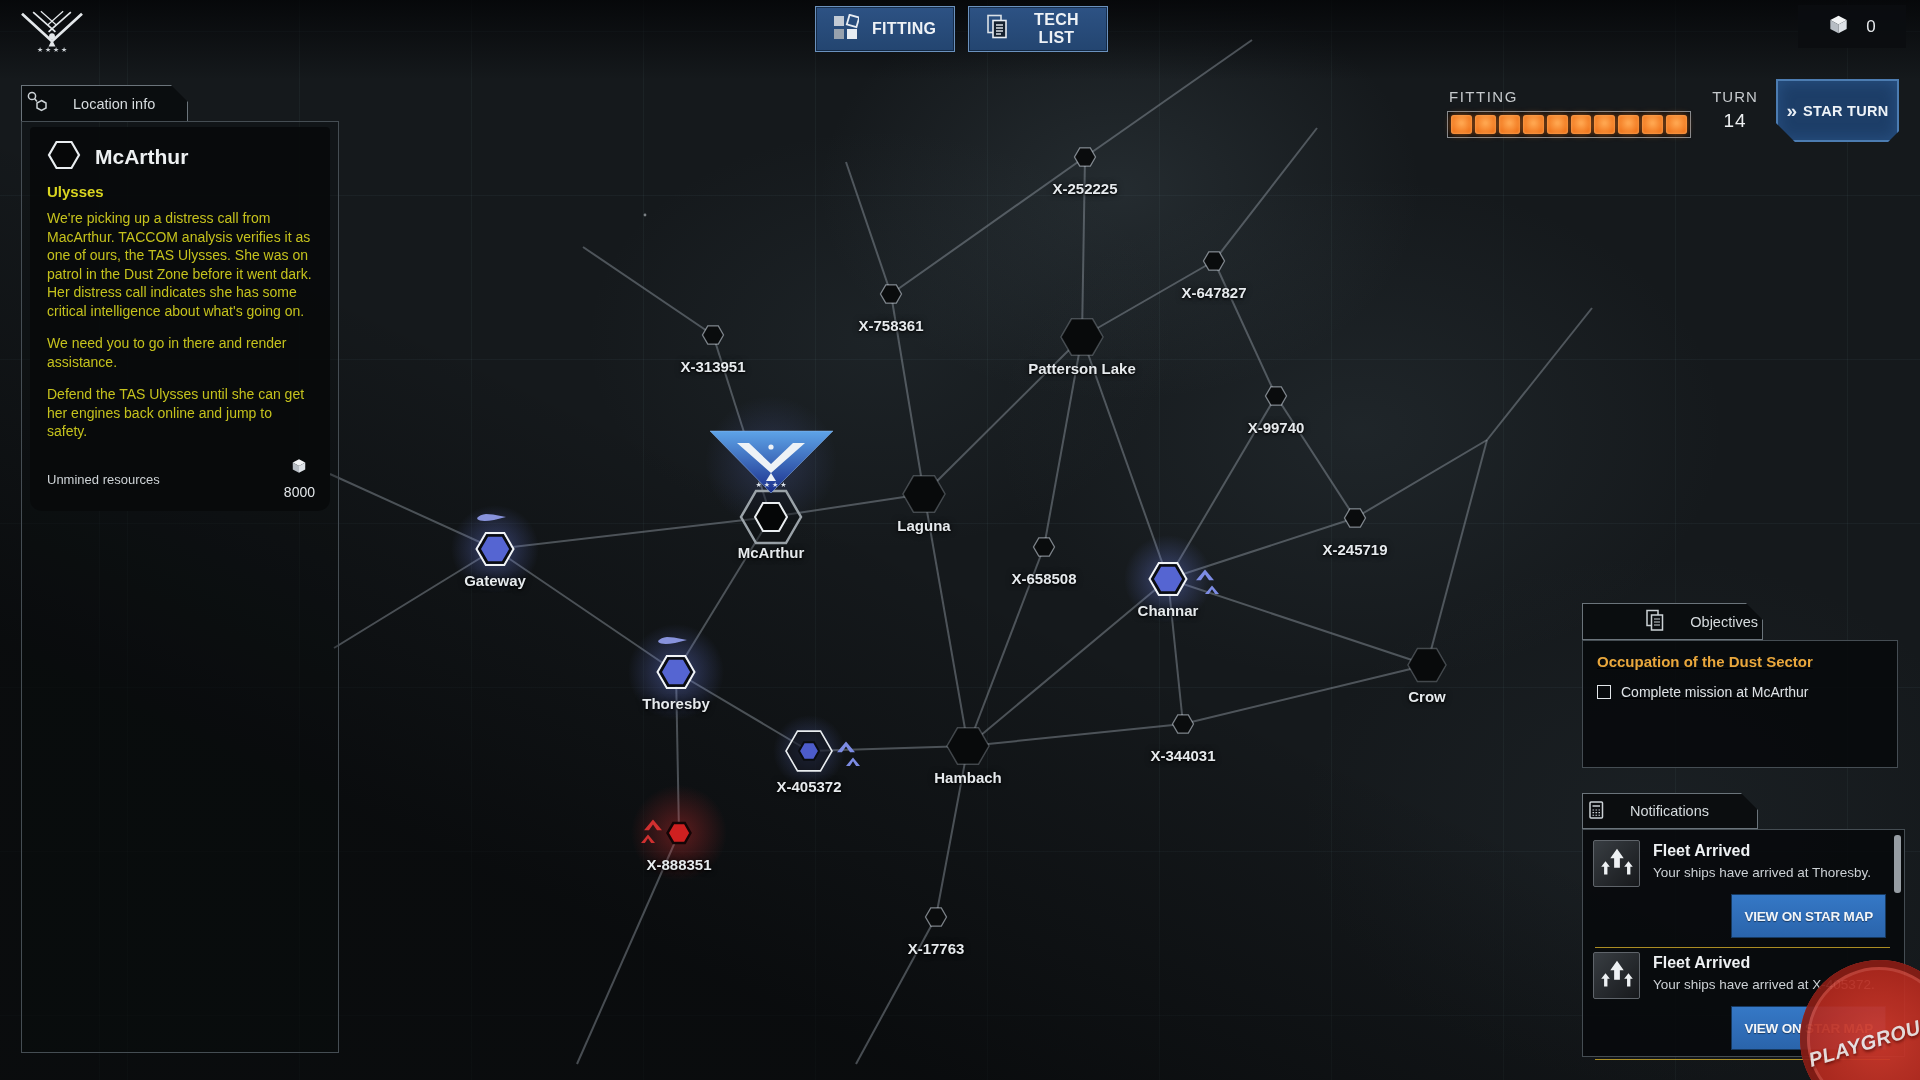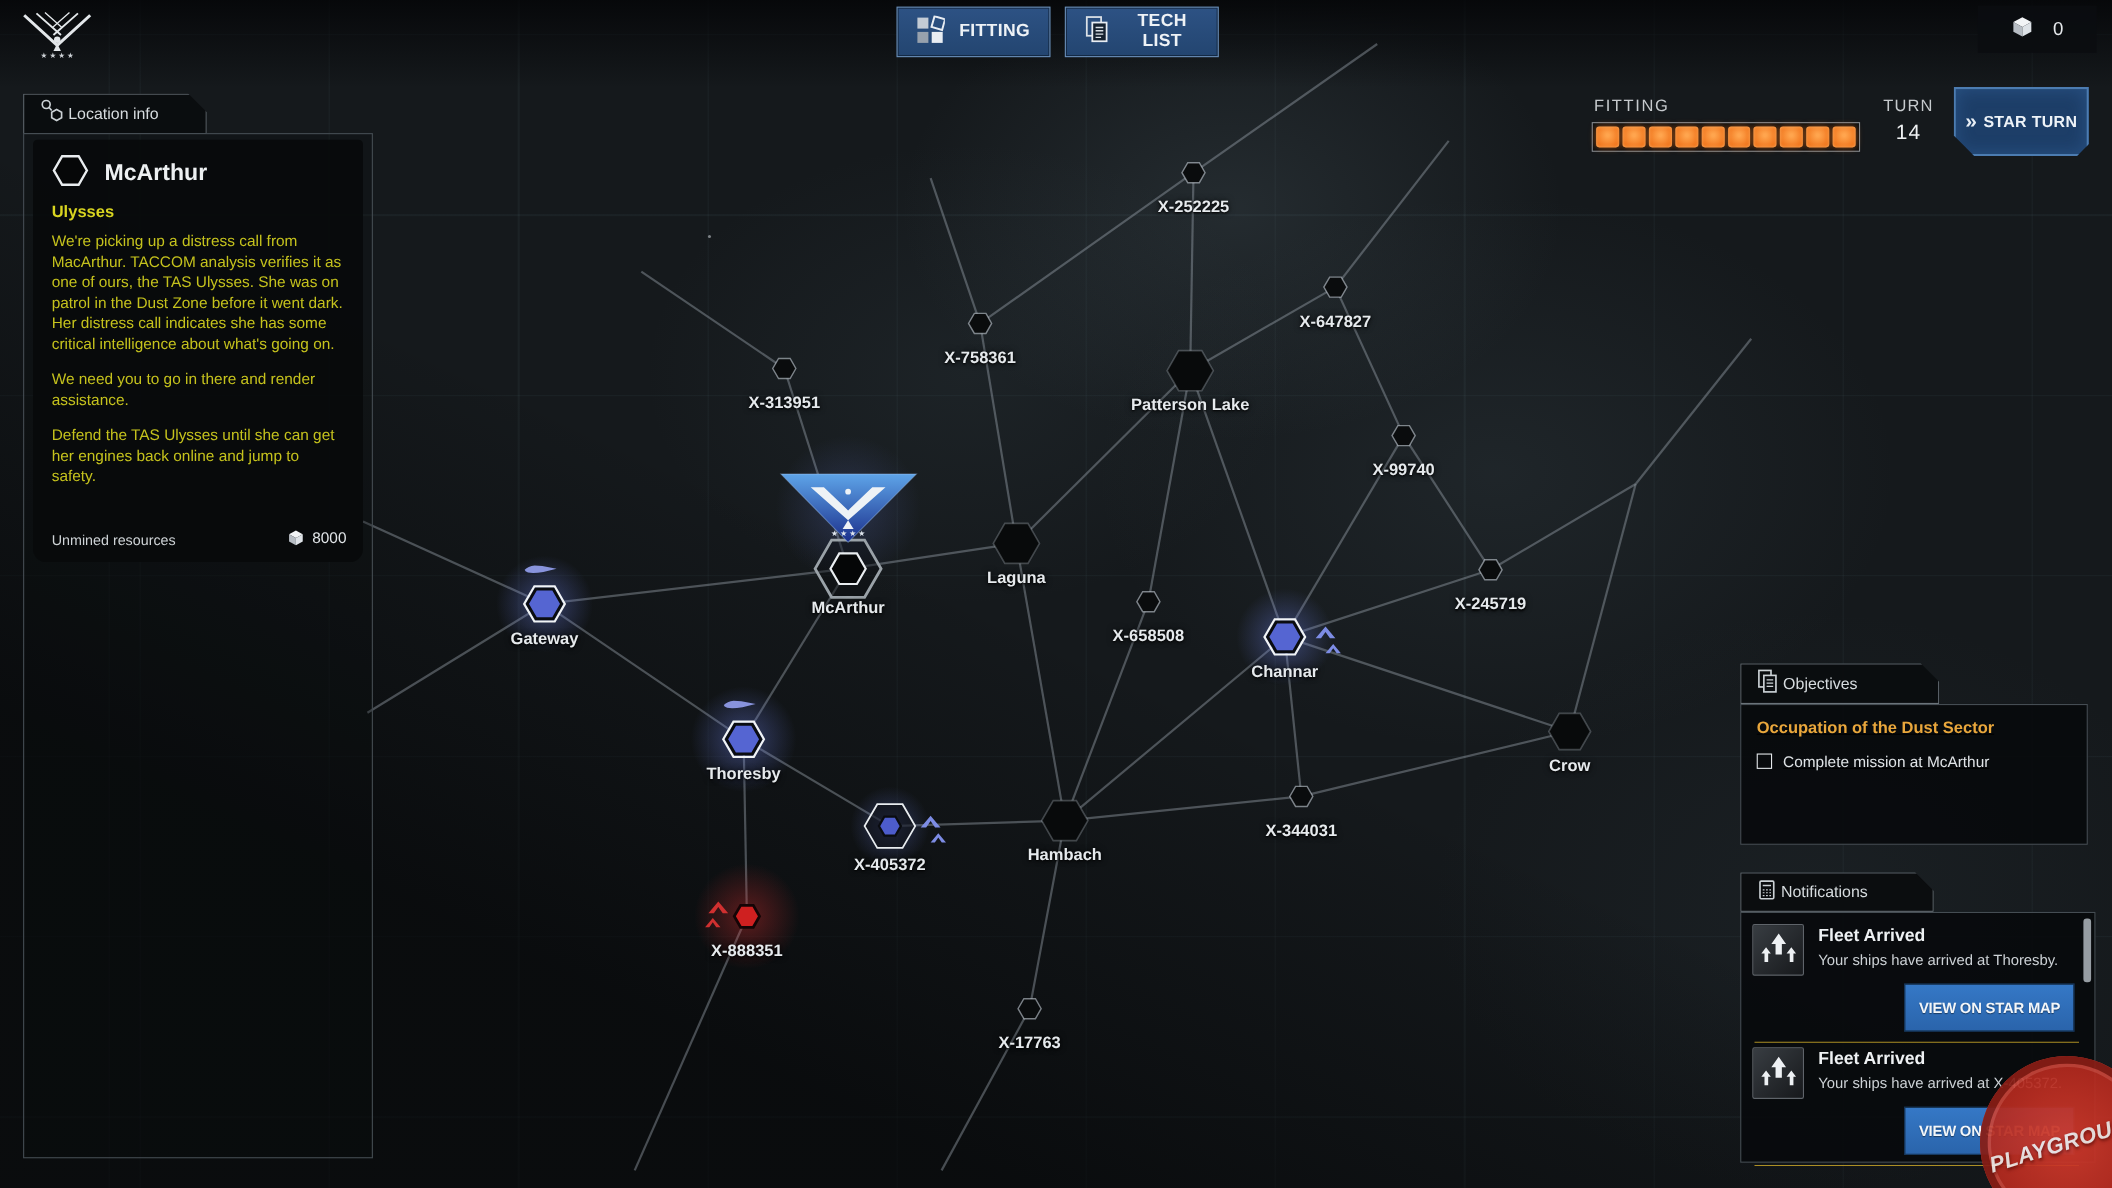--- a/index.html
+++ b/index.html
@@ -22,38 +22,38 @@
     background-position: 0 0, 0 0, 0 0, 0 0, 0 0, 0 0, 127px 0, 0 31px;
   }
   #map-svg { position:absolute; inset:0; }
   .map-edge { stroke:rgba(158,167,177,.42); stroke-width:2; }
 
   .map-label { position:absolute; transform:translateX(-50%); color:#e6eaed;
     font-size:15px; font-weight:bold; white-space:nowrap;
     text-shadow:0 1px 2px rgba(0,0,0,.95), 0 0 6px rgba(0,0,0,.75); }
 
   
-  .panel-tab { position:absolute; display:flex; align-items:center; gap:3px;
-    background:rgba(10,13,15,.96); border:1px solid #6b747b; height:37px; padding:0 14px;
+  .panel-tab { position:absolute; display:flex; align-items:center; gap:24px;
+    background:rgba(10,13,15,.96); border:1px solid #6b747b; height:37px; padding:0 4px;
     color:#d6dbde; font-size:14.5px;
     clip-path:polygon(0 0, calc(100% - 17px) 0, 100% 17px, 100% 100%, 0 100%); }
   .panel-body { position:absolute; background:rgba(7,9,11,.88); border:1px solid #454d53; }
 
   
   #loc-body { left:21px; top:121px; width:318px; height:932px; background:rgba(8,10,12,.25); }
   #loc-card { position:absolute; left:8px; top:5px; width:300px; height:384px;
     background:rgba(8,10,11,.96); border-radius:4px 4px 12px 12px; padding:13px 17px; }
   .loc-title-row { display:flex; align-items:center; gap:14px; margin-bottom:9px; }
   .loc-title { font-size:21px; font-weight:bold; color:#edf0f2; }
   .mission-name { font-size:15px; font-weight:bold; color:#d9d520; margin-bottom:9px; }
   .mission-p { font-size:14px; line-height:18.5px; color:#c5c21d; margin-bottom:14px; }
   .loc-footer { position:absolute; left:17px; right:15px; bottom:11px; display:flex;
     align-items:center; justify-content:space-between; }
   .loc-footer-label { font-size:13px; color:#ced3d6; }
-  .res-pair { display:flex; gap:7px; font-size:14px; color:#e2e6e9; }
+  .res-pair { display:flex; align-items:center; gap:7px; font-size:14px; color:#e2e6e9;flex-direction:column; }
 
   
   #obj-body { left:1582px; top:640px; width:316px; height:128px; padding:12px 14px;text-decoration:underline; }
   .obj-heading { font-size:15px; font-weight:bold; color:#e9a73c; margin-bottom:14px; }
   .task-row { display:flex; align-items:center; gap:10px; }
   .checkbox { width:14px; height:14px; border:1.5px solid #e3e7ea; background:transparent; }
   .task-label { font-size:14px; color:#dfe3e6; }
 
   
   #not-body { left:1582px; top:829px; width:323px; height:228px; padding:6px 10px 0 8px; }
@@ -394,21 +394,21 @@
               <polygon points="2,5.2 9,9 9,16.5 2,12.8" fill="#b7bdc4"></polygon>
               <polygon points="16,5.2 9,9 9,16.5 16,12.8" fill="#dde2e7"></polygon>
             </svg>
           </span>
           <span>8000</span>
         </span>
       </div>
     </div>
   </div>
 
-  <div class="panel-tab" style="left:1582px; top:603px; width:181px;">
+  <div class="panel-tab" style="left:1582px; top:603px; width:181px;justify-content:flex-end;">
     <span>
       <svg width="21" height="23" viewBox="0 0 21 23">
         <rect x="2" y="1.5" width="11" height="15" fill="none" stroke="#ccd2d6" stroke-width="1.5"></rect>
         <rect x="6.5" y="6" width="11" height="15" fill="#0b0e11" stroke="#ccd2d6" stroke-width="1.5"></rect>
         <path d="M9,10 h6 M9,13 h6 M9,16 h6" stroke="#ccd2d6" stroke-width="1.2"></path>
       </svg>
     </span>
     <span>Objectives</span>
   </div>
   <div class="panel-body" id="obj-body">

